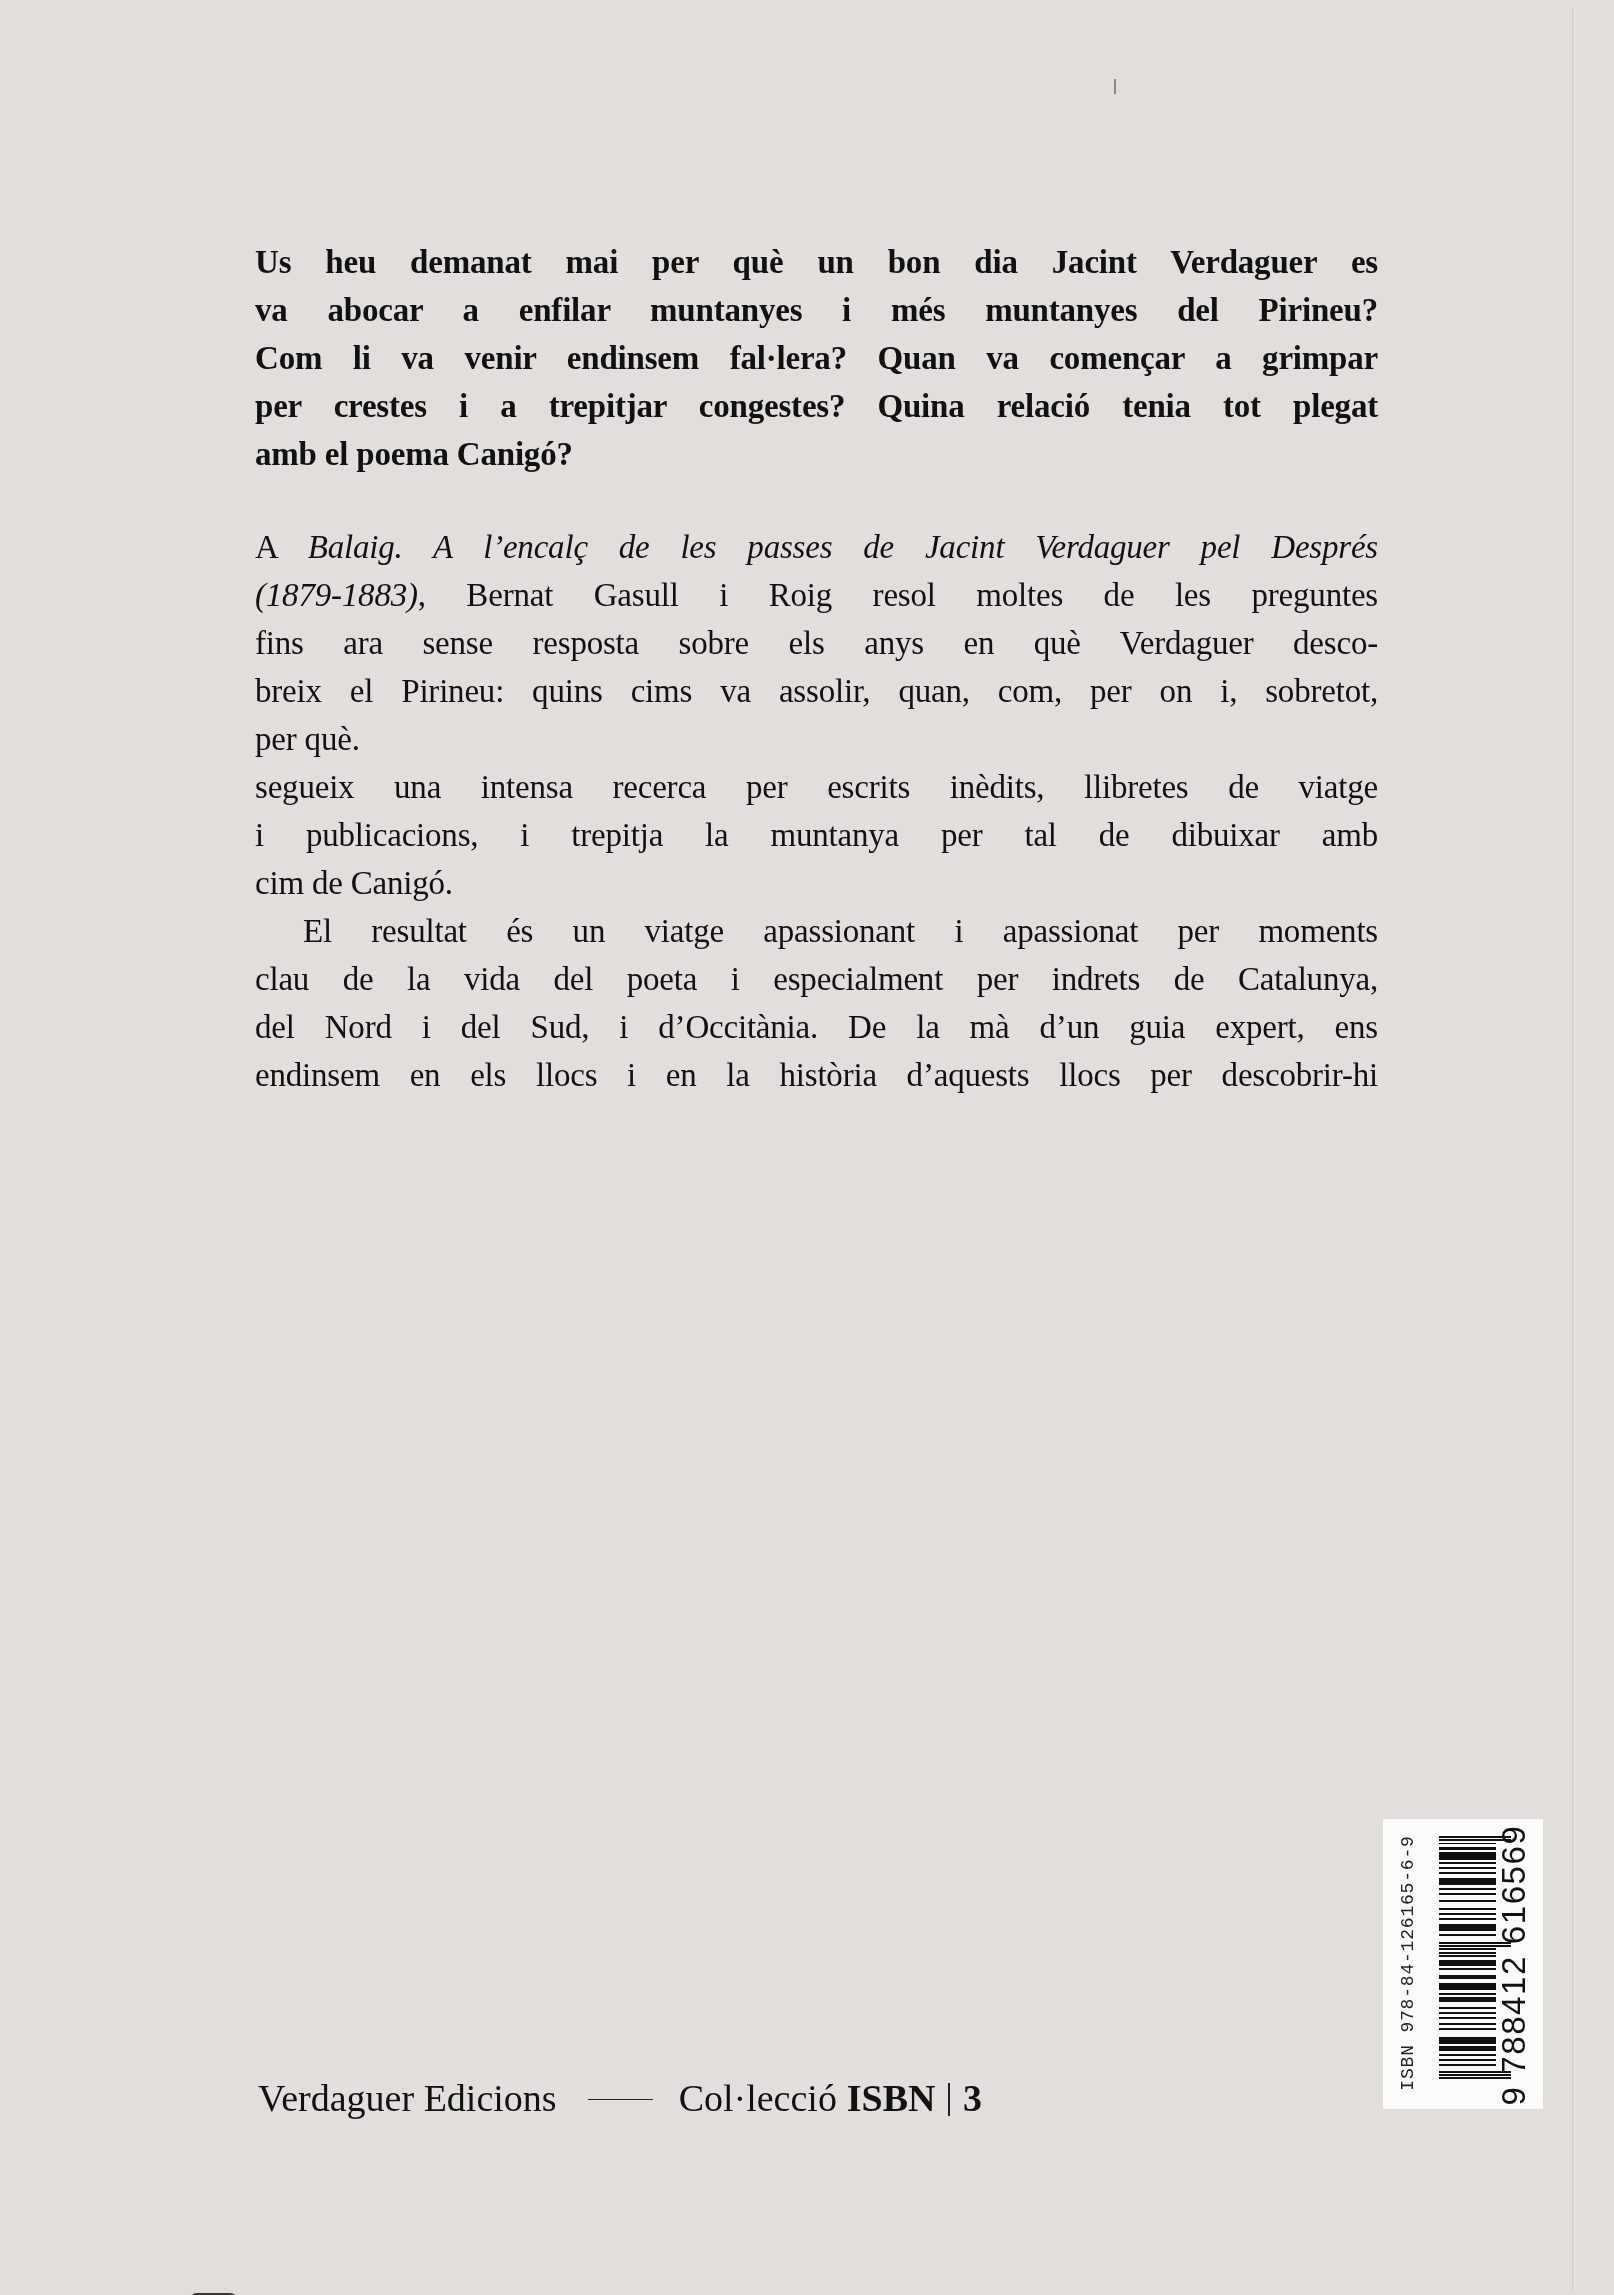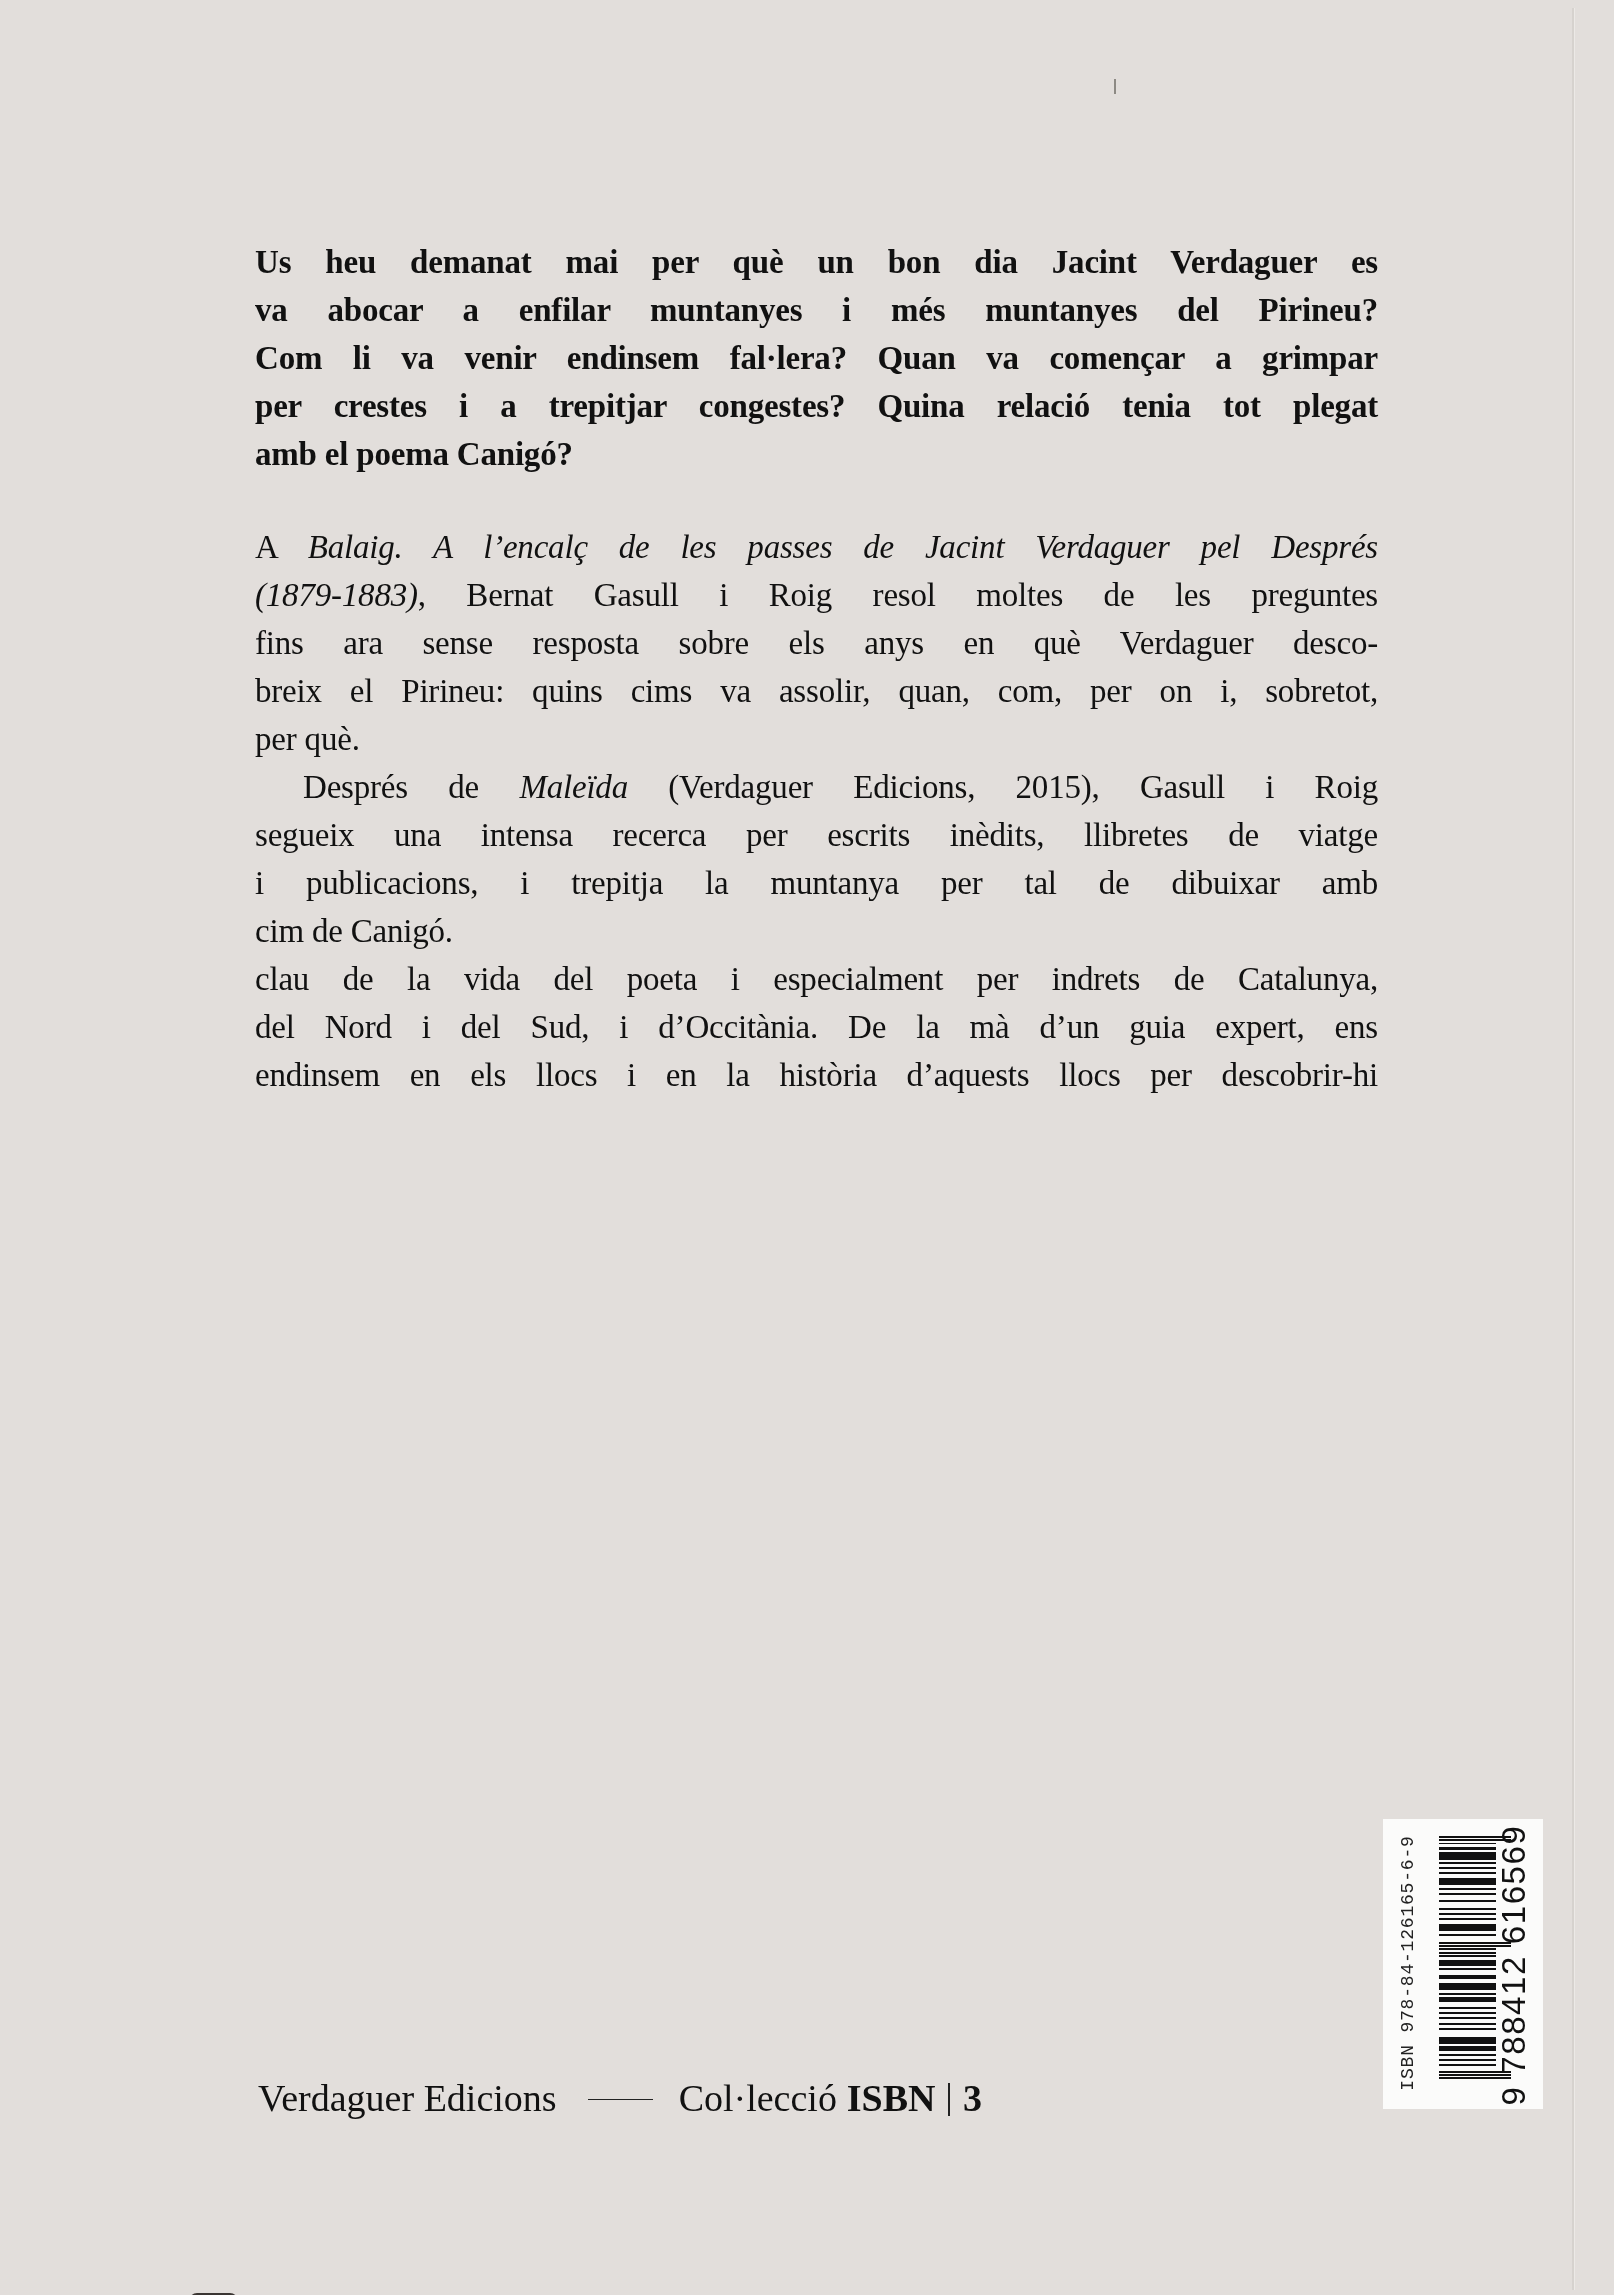--- a/index.html
+++ b/index.html
@@ -92,25 +92,25 @@
   </div>
 
   <div class="text-block body-text">
 
     <span class="line"><span>A </span><em>Balaig. A l’encalç de les passes de Jacint Verdaguer pel Després</em></span>
     <span class="line"><em>(1879-1883)</em><span>, Bernat Gasull i Roig resol moltes de les preguntes</span></span>
     <span class="line">fins ara sense resposta sobre els anys en què Verdaguer desco-</span>
     <span class="line">breix el Pirineu: quins cims va assolir, quan, com, per on i, sobretot,</span>
     <span class="line last">per què.</span>
 
-    <span class="line indent"><span>Després de </span><em>Maleïda</em><span> (Verdaguer Edicions, 2015), Gasull i Roig</span></span>
     <span class="line">segueix una intensa recerca per escrits inèdits, llibretes de viatge</span>
     <span class="line">i publicacions, i trepitja la muntanya per tal de dibuixar amb</span>
     <span class="line last">cim de Canigó.</span>
 
+    <span class="line indent">El resultat és un viatge apassionant i apassionat per moments</span>
     <span class="line">clau de la vida del poeta i especialment per indrets de Catalunya,</span>
     <span class="line">del Nord i del Sud, i d’Occitània. De la mà d’un guia expert, ens</span>
     <span class="line">endinsem en els llocs i en la història d’aquests llocs per descobrir-hi</span>
   </div>
 
   <div class="footer">
     <span>Verdaguer Edicions</span>
     <span class="dash"></span>
     <span>Col·lecció</span>
     <span class="bold">ISBN</span>

